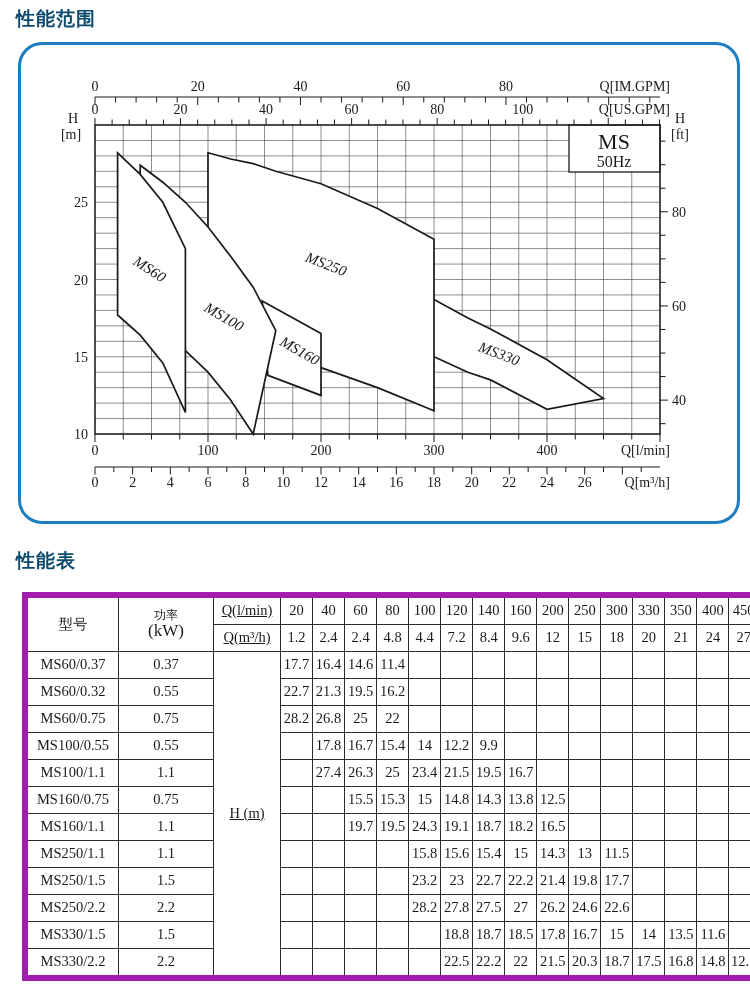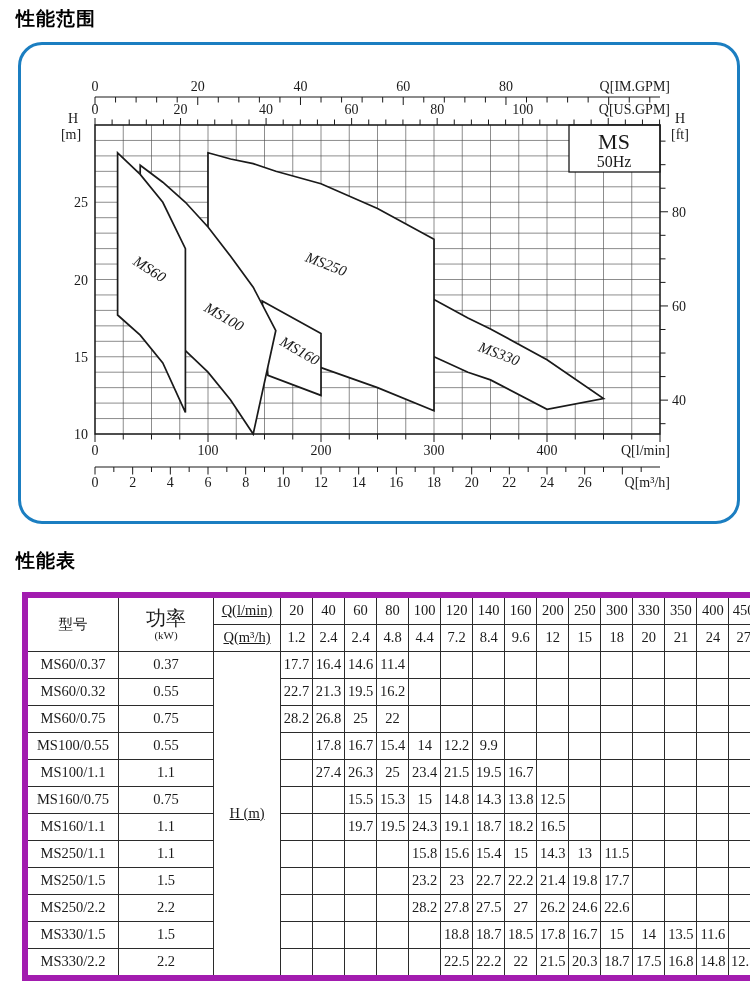--- a/index.html
+++ b/index.html
@@ -1,36 +1,36 @@
 <!DOCTYPE html>
 <html><head>
 <meta charset="utf-8">
 <style>
   html,body{margin:0;padding:0;background:#fff;}
   .page{position:relative;width:750px;height:994px;background:#fff;overflow:hidden;
         font-family:"Liberation Serif","DejaVu Serif",serif;color:#1a1a1a;}
   .sec-title{position:absolute;left:16px;margin:0;
         font-family:"Liberation Sans","DejaVu Sans",sans-serif;
-        font-weight:bold;font-size:19px;letter-spacing:1px;color:#000000;}
+        font-weight:bold;font-size:19px;letter-spacing:1px;color:#0c4a6e;}
   #title-range{top:6px;}
   #title-table{top:548px;}
   .chart-box{position:absolute;left:18px;top:42px;width:722px;height:482px;
         border:3px solid #1b7ec1;border-radius:24px;box-sizing:border-box;background:#fff;}
   .chart-box svg{position:absolute;left:0;top:0;}
   svg text{font-family:"Liberation Serif","DejaVu Serif",serif;fill:#1a1a1a;}
   .perf-table{position:absolute;left:22px;top:592px;width:742px;
         border-collapse:collapse;table-layout:fixed;border:6px solid #a21caf;}
   .perf-table th,.perf-table td{border:1px solid #2b2b2b;text-align:center;vertical-align:middle;
         padding:0;font-weight:normal;font-size:14.5px;line-height:1.1;height:26px;
         overflow:hidden;white-space:nowrap;}
   .c-model{width:90px;font-size:15px;}
   .c-power{width:94px;}
   .c-q{width:66px;font-size:13.5px;text-decoration:underline;}
-  .cjk{font-size:20px;text-align:center;}
-  .kw{font-size:11px;}
+  .cjk{font-size:12px;text-align:center;}
+  .kw{font-size:17px;}
   .h-unit{font-size:15px;}
 </style>
 </head>
 <body>
 
 <div class="page">
 
   <h1 class="sec-title" id="title-range">性能范围</h1>
 
   <div class="chart-box">

